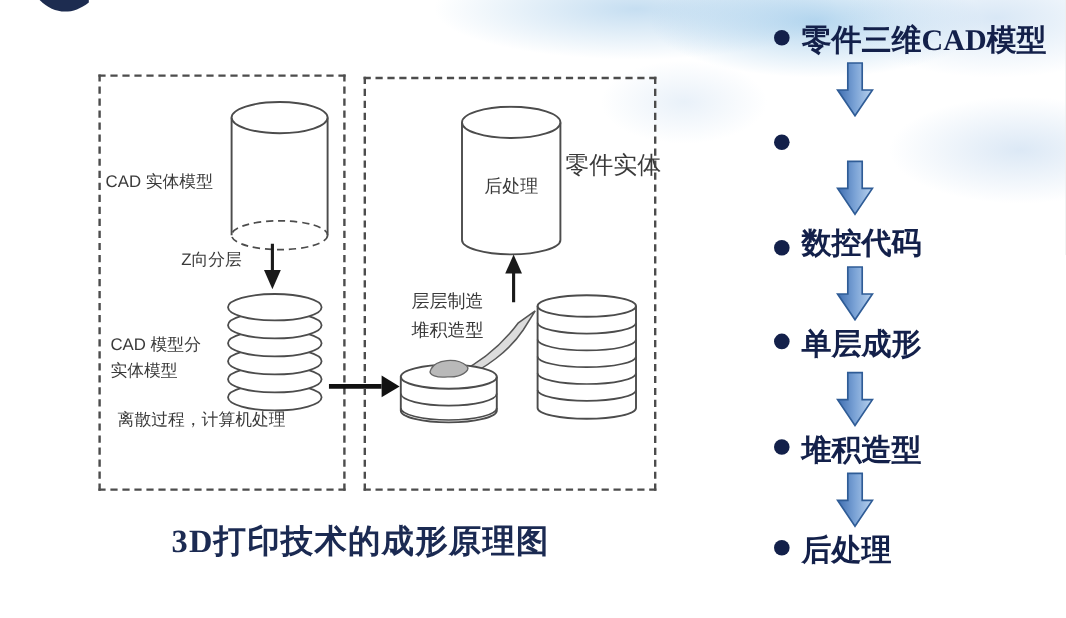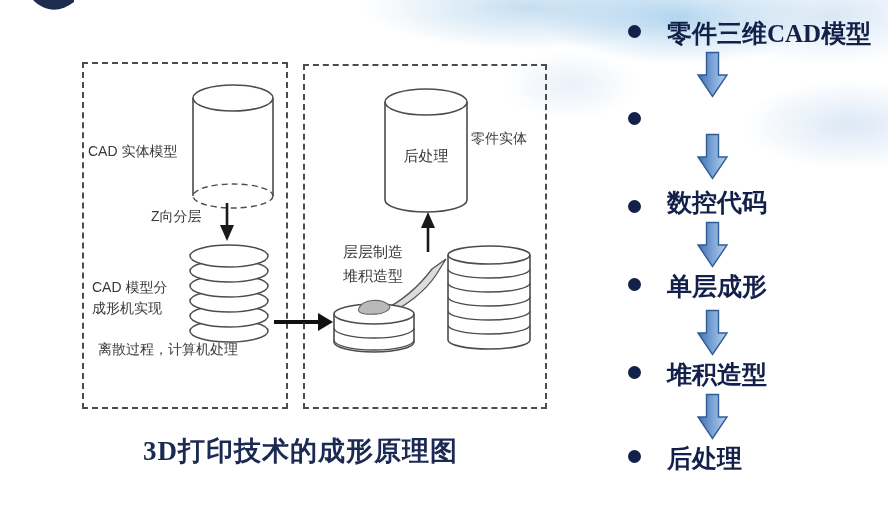--- a/index.html
+++ b/index.html
@@ -21,21 +21,21 @@
   }
   .dlabel.md{font-size:15px;}
   
   .caption{
     position:absolute;left:143px;top:433px;
     font-family:"Liberation Serif",serif;font-weight:bold;
     font-size:27px;color:#1b2a52;letter-spacing:1px;white-space:nowrap;
   }
   
   .step{
-    position:absolute;left:628px;display:flex;align-items:flex-start;gap:26px;
+    position:absolute;left:645px;display:flex;align-items:flex-start;gap:10px;
     font-family:"Liberation Serif",serif;font-weight:bold;
     font-size:25px;color:#13204a;white-space:nowrap;
   }
   .bullet{
     width:13px;height:13px;border-radius:50%;background:#13204a;
     margin-top:8px;flex:0 0 auto;
   }
   .flow-arrow{position:absolute;left:696px;}
   svg{display:block;}
 </style>
@@ -74,38 +74,38 @@
   <svg class="abs" style="left:188px;top:243px;" width="82" height="100" viewBox="0 0 82 100">
     <ellipse cx="41" cy="88" rx="39" ry="11" fill="#ffffff" stroke="#4c4c4c" stroke-width="1.5"></ellipse>
     <ellipse cx="41" cy="73" rx="39" ry="11" fill="#ffffff" stroke="#4c4c4c" stroke-width="1.5"></ellipse>
     <ellipse cx="41" cy="58" rx="39" ry="11" fill="#ffffff" stroke="#4c4c4c" stroke-width="1.5"></ellipse>
     <ellipse cx="41" cy="43" rx="39" ry="11" fill="#ffffff" stroke="#4c4c4c" stroke-width="1.5"></ellipse>
     <ellipse cx="41" cy="28" rx="39" ry="11" fill="#ffffff" stroke="#4c4c4c" stroke-width="1.5"></ellipse>
     <ellipse cx="41" cy="13" rx="39" ry="11" fill="#ffffff" stroke="#4c4c4c" stroke-width="1.5"></ellipse>
   </svg>
 
   <div class="dlabel" style="left:92px;top:278px;">CAD 模型分</div>
-  <div class="dlabel" style="left:92px;top:299px;">成形机实现</div>
+  <div class="dlabel" style="left:92px;top:299px;">实体模型</div>
 
   <div class="dlabel" style="left:98px;top:340px;">离散过程，计算机处理</div>
 
   <svg class="abs" style="left:274px;top:311px;" width="60" height="22" viewBox="0 0 60 22">
     <line x1="0" y1="11" x2="44" y2="11" stroke="#111" stroke-width="4"></line>
     <polygon points="44,2 44,20 59,11" fill="#111"></polygon>
   </svg>
 
   <div class="panel" id="panel-right"></div>
 
   <svg class="abs" style="left:383px;top:88px;" width="86" height="128" viewBox="0 0 86 128">
     <path d="M2,14 L2,112 A41,12 0 0 0 84,112 L84,14" fill="#ffffff" stroke="#4c4c4c" stroke-width="1.6"></path>
     <ellipse cx="43" cy="14" rx="41" ry="13" fill="#ffffff" stroke="#4c4c4c" stroke-width="1.6"></ellipse>
   </svg>
   <div class="dlabel md" style="left:389px;top:147px;width:74px;text-align:center;">后处理</div>
 
-  <div class="dlabel md" style="left:471px;top:129px;font-size:14px;">零件实体</div>
+  <div class="dlabel md" style="left:471px;top:129px;font-size:20px;">零件实体</div>
 
   <svg class="abs" style="left:419px;top:212px;" width="18" height="40" viewBox="0 0 18 40">
     <polygon points="9,0 2,16 16,16" fill="#1a1a1a"></polygon>
     <line x1="9" y1="14" x2="9" y2="40" stroke="#1a1a1a" stroke-width="2.6"></line>
   </svg>
 
   <div class="dlabel md" style="left:343px;top:243px;">层层制造</div>
   <div class="dlabel md" style="left:343px;top:267px;">堆积造型</div>
 
   <svg class="abs" style="left:378px;top:255px;" width="74" height="62" viewBox="0 0 74 62">

